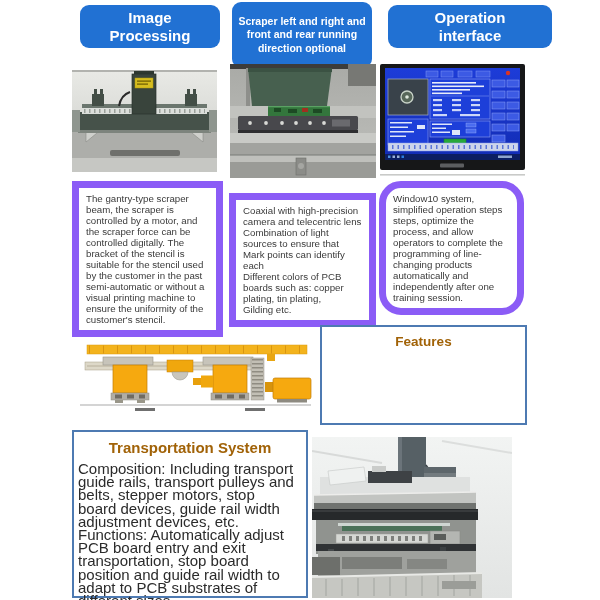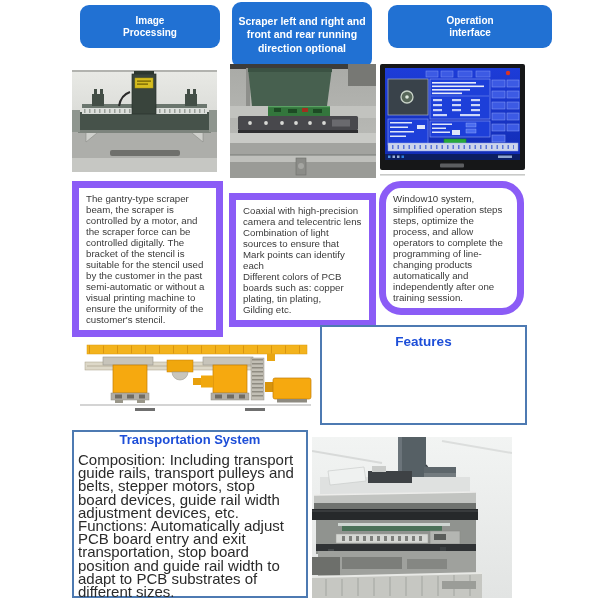--- a/index.html
+++ b/index.html
@@ -7,37 +7,37 @@
     position:relative;width:600px;height:600px;background:#ffffff;
     font-family:"Liberation Sans", sans-serif;color:#333;overflow:hidden;
   }
   .abs{position:absolute;}
   
   .banner{
     background:#2171d3;color:#ffffff;border-radius:9px;
     display:flex;align-items:center;justify-content:center;text-align:center;
     font-weight:600;white-space:pre-line;line-height:1.18;
   }
-  .banner.big{font-size:10px;}
+  .banner.big{font-size:15px;}
   .banner.small{font-size:10.5px;line-height:1.3;}
   
   .tbox{
     border:7px solid #8b5cf6;background:#ffffff;box-sizing:border-box;
     padding:5px 7px;font-size:9.7px;line-height:11px;color:#3a3a3a;
   }
   .tbox .body{white-space:pre-line;display:block;}
   .panel{
     border:2px solid #4d7ab2;background:#ffffff;box-sizing:border-box;
     color:#2b2b2b;
   }
-  .panel .title{display:block;text-align:center;font-weight:bold;color:#1d4ed8;}
+  .panel .title{display:block;text-align:center;font-weight:bold;color:#a16207;}
   .panel .body{display:block;white-space:pre-line;}
   .features .title{font-size:13.5px;margin-top:7px;}
   .features .body{font-size:11.5px;line-height:14px;padding:8px 10px 0 10px;}
-  .transport .title{font-size:13px;}
+  .transport .title{font-size:15px;margin-top:7px;}
   .transport .body{font-size:15px;line-height:13.2px;padding:6px 9px 0 4px;}
   svg{display:block;}
 </style>
 </head>
 <body>
 
 <div class="canvas">
 
   <div class="abs banner big" style="left:80px;top:5px;width:140px;height:43px;">Image
 Processing</div>

